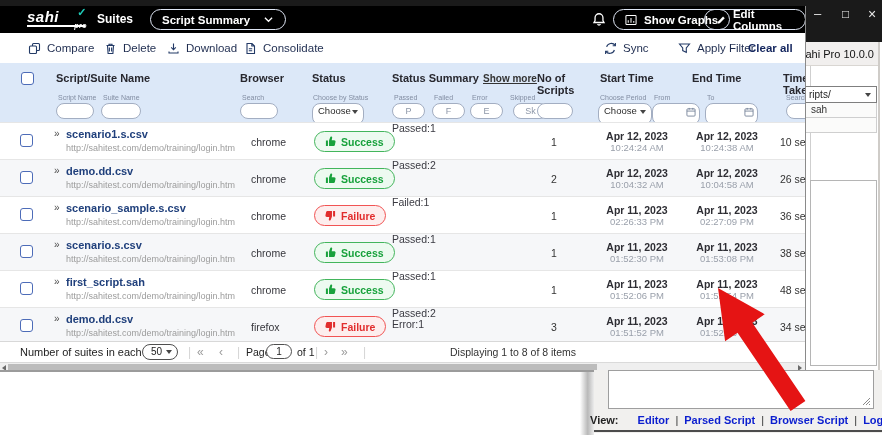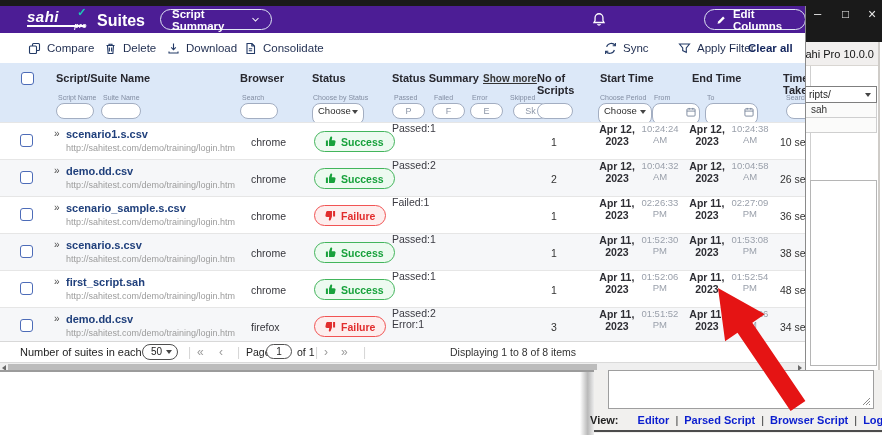--- a/index.html
+++ b/index.html
@@ -34,29 +34,29 @@
   .view-row .vlabel{margin-left:-4px;margin-right:16px;font-weight:700;color:#222;}
   .view-row a{color:#0b1ecf;cursor:pointer;}
   .view-row .sep{color:#333;margin:0 6px;font-weight:400;}
   .editor-bottom-line{position:absolute;left:0;bottom:1px;width:288px;height:2px;background:#4c4c4c;}
 
   
   .main-window{position:absolute;left:0;top:6px;width:806px;height:364px;background:#fff;
     border-right:1px solid #8a8a8a;overflow:hidden;z-index:5;}
 
   
-  .app-header{position:absolute;left:0;top:0;width:806px;height:27px;background:#4c1d95;}
+  .app-header{position:absolute;left:0;top:0;width:806px;height:27px;background:#000000;}
   .logo{position:absolute;left:27px;top:2px;width:58px;color:#fff;font-style:italic;font-weight:800;
     font-size:15px;line-height:17px;letter-spacing:.5px;border-bottom:2px solid #fff;}
   .logo .chk{position:absolute;right:-2px;top:-4px;color:#1ec9b7;font-size:11px;font-style:normal;}
   .logo .pro{position:absolute;right:-2px;bottom:-9px;font-size:7px;font-weight:700;color:#fff;}
-  .app-title{position:absolute;left:97px;top:6px;color:#fff;font-size:16px;font-weight:700;}
+  .app-title{position:absolute;left:97px;top:6px;color:#fff;font-size:12px;font-weight:700;}
   .hdr-pill{position:absolute;top:3px;height:21px;border:1.5px solid #dfe6f4;border-radius:12px;
     display:flex;align-items:center;gap:7px;color:#fff;font-size:11.5px;font-weight:600;padding:0 11px;cursor:pointer;}
-  .pill-summary{left:160px;width:112px;justify-content:space-between;}
+  .pill-summary{left:150px;width:136px;justify-content:space-between;}
   .pill-graphs{left:613px;} .pill-cols{left:704px;}
   .bell{position:absolute;left:591px;top:5px;width:16px;height:17px;cursor:pointer;}
 
   
   .toolbar{position:absolute;left:0;top:27px;width:806px;height:30px;background:#fff;}
   .tool{position:absolute;top:0;height:30px;display:flex;align-items:center;gap:6px;
     font-size:11.5px;color:#1f2d50;cursor:pointer;}
   .t-compare{left:28px;} .t-delete{left:104px;} .t-download{left:167px;} .t-consolidate{left:244px;}
   .t-sync{left:604px;} .t-filter{left:678px;}
   .t-clear{left:748px;font-weight:700;color:#14265e;}
@@ -90,21 +90,21 @@
   .browser{position:absolute;left:251px;top:13px;font-size:10.5px;color:#36363c;}
   .pill{position:absolute;left:314px;top:8px;display:inline-flex;align-items:center;gap:5px;height:21px;
     padding:0 10px;border-radius:11px;font-size:10.5px;font-weight:700;
     border:1px solid #43b55c;color:#18a23c;background:#edfaf0;}
   .pill svg{width:11px;height:11px;flex:none;}
   .pill[data-variant="Failure"]{border-color:#f15353;color:#e12d2d;background:#fdeeee;}
   .pill[data-variant="Failure"] svg{transform:rotate(180deg);}
   .summary{position:absolute;left:392px;top:0;height:37px;display:flex;flex-direction:column;
     justify-content:flex-start;font-size:10.5px;color:#3a3a42;line-height:11px;}
   .scount{position:absolute;left:536px;top:13px;width:36px;text-align:center;font-size:10.5px;color:#333;}
-  .tcell{position:absolute;top:0;height:37px;width:86px;display:flex;
+  .tcell{position:absolute;top:0;height:37px;width:86px;display:flex;flex-direction:column;
     justify-content:center;text-align:center;}
   .tcell.start{left:594px;} .tcell.end{left:684px;}
   .tcell .d{font-size:10.5px;font-weight:600;color:#2e2e34;line-height:12px;}
   .tcell .t{font-size:9.5px;color:#9aa0ab;line-height:11px;}
   .dur{position:absolute;left:780px;top:13px;font-size:10.5px;color:#333;white-space:nowrap;}
 
   
   .pager{position:absolute;left:0;top:335px;width:806px;height:21px;background:#fff;
     border-top:1px solid #d8d8d8;z-index:3;font-size:11px;color:#222;}
   .pager .lbl{position:absolute;left:20px;top:4px;}
@@ -181,20 +181,27 @@
       <div class="hdr-pill pill-summary">
         <span>Script Summary</span>
         <svg width="11" height="9" viewBox="0 0 12 10">
           <polyline points="2,3 6,7 10,3" stroke="#fff" stroke-width="1.4" fill="none"></polyline>
         </svg>
       </div>
       <svg class="bell" viewBox="0 0 15 14">
         <path d="M7.5 1.6a3.7 3.7 0 0 0-3.7 3.7v2.8L2.8 9.8h9.4l-1-1.7V5.3A3.7 3.7 0 0 0 7.5 1.6z" stroke="#fff" stroke-width="1.2" fill="none"></path>
         <path d="M6.2 11.3a1.4 1.4 0 0 0 2.6 0" stroke="#fff" stroke-width="1.2" fill="none"></path>
       </svg>
+      <div class="hdr-pill pill-graphs">
+        <svg width="12" height="12" viewBox="0 0 13 12">
+          <rect x="1" y="1" width="11" height="10" rx="1" stroke="#fff" stroke-width="1.1" fill="none"></rect>
+          <path d="M3.5 9V6.2 M6.5 9V3.8 M9.5 9V7" stroke="#fff" stroke-width="1.1" fill="none"></path>
+        </svg>
+        <span>Show Graphs</span>
+      </div>
       <div class="hdr-pill pill-cols">
         <svg width="12" height="12" viewBox="0 0 13 13">
           <path d="M2 11.5l.8-3L9.3 2l2.2 2.2-6.5 6.5z" fill="#fff"></path>
         </svg>
         <span>Edit Columns</span>
       </div>
     </div>
 
     <div class="toolbar">
       <div class="tool t-compare">

